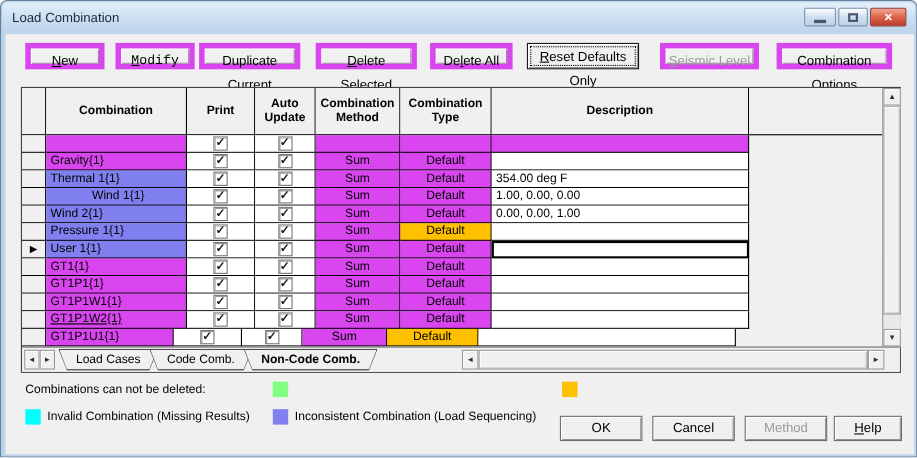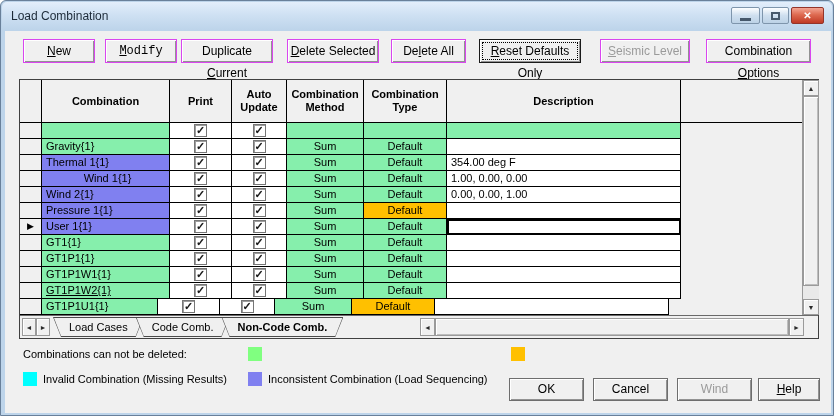--- a/index.html
+++ b/index.html
@@ -35,21 +35,21 @@
   }
   .min-glyph { width:11px; height:3px; background:#46586b; margin-top:7px; }
   .max-glyph { width:9px; height:8px; border:2px solid #46586b; background:transparent; }
   .client {
     position:absolute; left:4px; top:30px; width:826px; height:382px;
     background:#f0f0f0;
   }
   
   .tbtn {
     position:absolute; top:8px; height:24px; background:#f0f0f0;
-    border:1px solid #d946ef;
+    border:5px solid #d946ef;
     box-shadow: inset 1px 1px 0 #ffffff, inset -1px -1px 0 #929292;
     font-size:12px; color:#000; text-align:center; line-height:22px;
     cursor:default; user-select:none;
   }
   .tbtn.disabled { color:#9a9a9a; }
   .tbtn.default-focused {
     border:1px solid #1a1a1a;
     outline:1px dotted #000; outline-offset:-4px;
   }
   
@@ -67,21 +67,21 @@
   .gbody { position:absolute; left:0; top:43px; width:782px; }
   .grow { display:flex; height:16px; }
   .gcell {
     height:16px; border-right:1px solid #000; border-bottom:1px solid #000;
     font-size:11px; color:#000; line-height:14px; overflow:hidden; white-space:nowrap;
     background:#fff;
   }
   .gcell.sel { background:#f0f0f0; display:flex; align-items:center; justify-content:center; }
   .gcell.name { padding-left:4px; }
   .gcell.center { text-align:center; }
-  .gcell.bg-gray { background:#86efac; }
+  .gcell.bg-gray { background:#d946ef; }
   .gcell.bg-blue { background:#8080f0; }
   .gcell.bg-orange { background:#ffc000; }
   .gcell.bg-white { background:#ffffff; }
   .gcell.desc { padding-left:4px; }
   .gcell.focused { outline:2px solid #000; outline-offset:-2px; background:#fff; }
   .gcell.chk { display:flex; align-items:center; justify-content:center; }
   .checkbox {
     width:13px; height:13px; background:#fff; border:1px solid #767676;
     box-shadow: inset 1px 1px 0 #9d9d9d;
     display:flex; align-items:center; justify-content:center;
@@ -429,16 +429,16 @@
     <div class="legend-text" style="left:18px; top:317px;">Combinations can not be deleted:</div>
     <div class="swatch" style="left: 243px; top: 316px; background: rgb(128, 255, 128);"></div>
     <div class="swatch" style="left: 506px; top: 316px; background: rgb(255, 192, 0);"></div>
     <div class="swatch" style="left: 18px; top: 341px; background: rgb(0, 255, 255);"></div>
     <div class="legend-text" style="left:38px; top:342px;">Invalid Combination (Missing Results)</div>
     <div class="swatch" style="left: 243px; top: 341px; background: rgb(128, 128, 240);"></div>
     <div class="legend-text" style="left:263px; top:342px;">Inconsistent Combination (Load Sequencing)</div>
 
     <div class="fbtn" style="left:504px; width:75px;"><span>OK</span></div>
     <div class="fbtn" style="left:588px; width:75px;"><span>Cancel</span></div>
-    <div class="fbtn disabled" style="left:672px; width:75px;"><span>Wind</span></div>
+    <div class="fbtn disabled" style="left:672px; width:75px;"><span>Method</span></div>
     <div class="fbtn" style="left:753px; width:62px;"><span><u>H</u><span>elp</span></span></div>
   </div>
 </div>
 
 </body></html>

